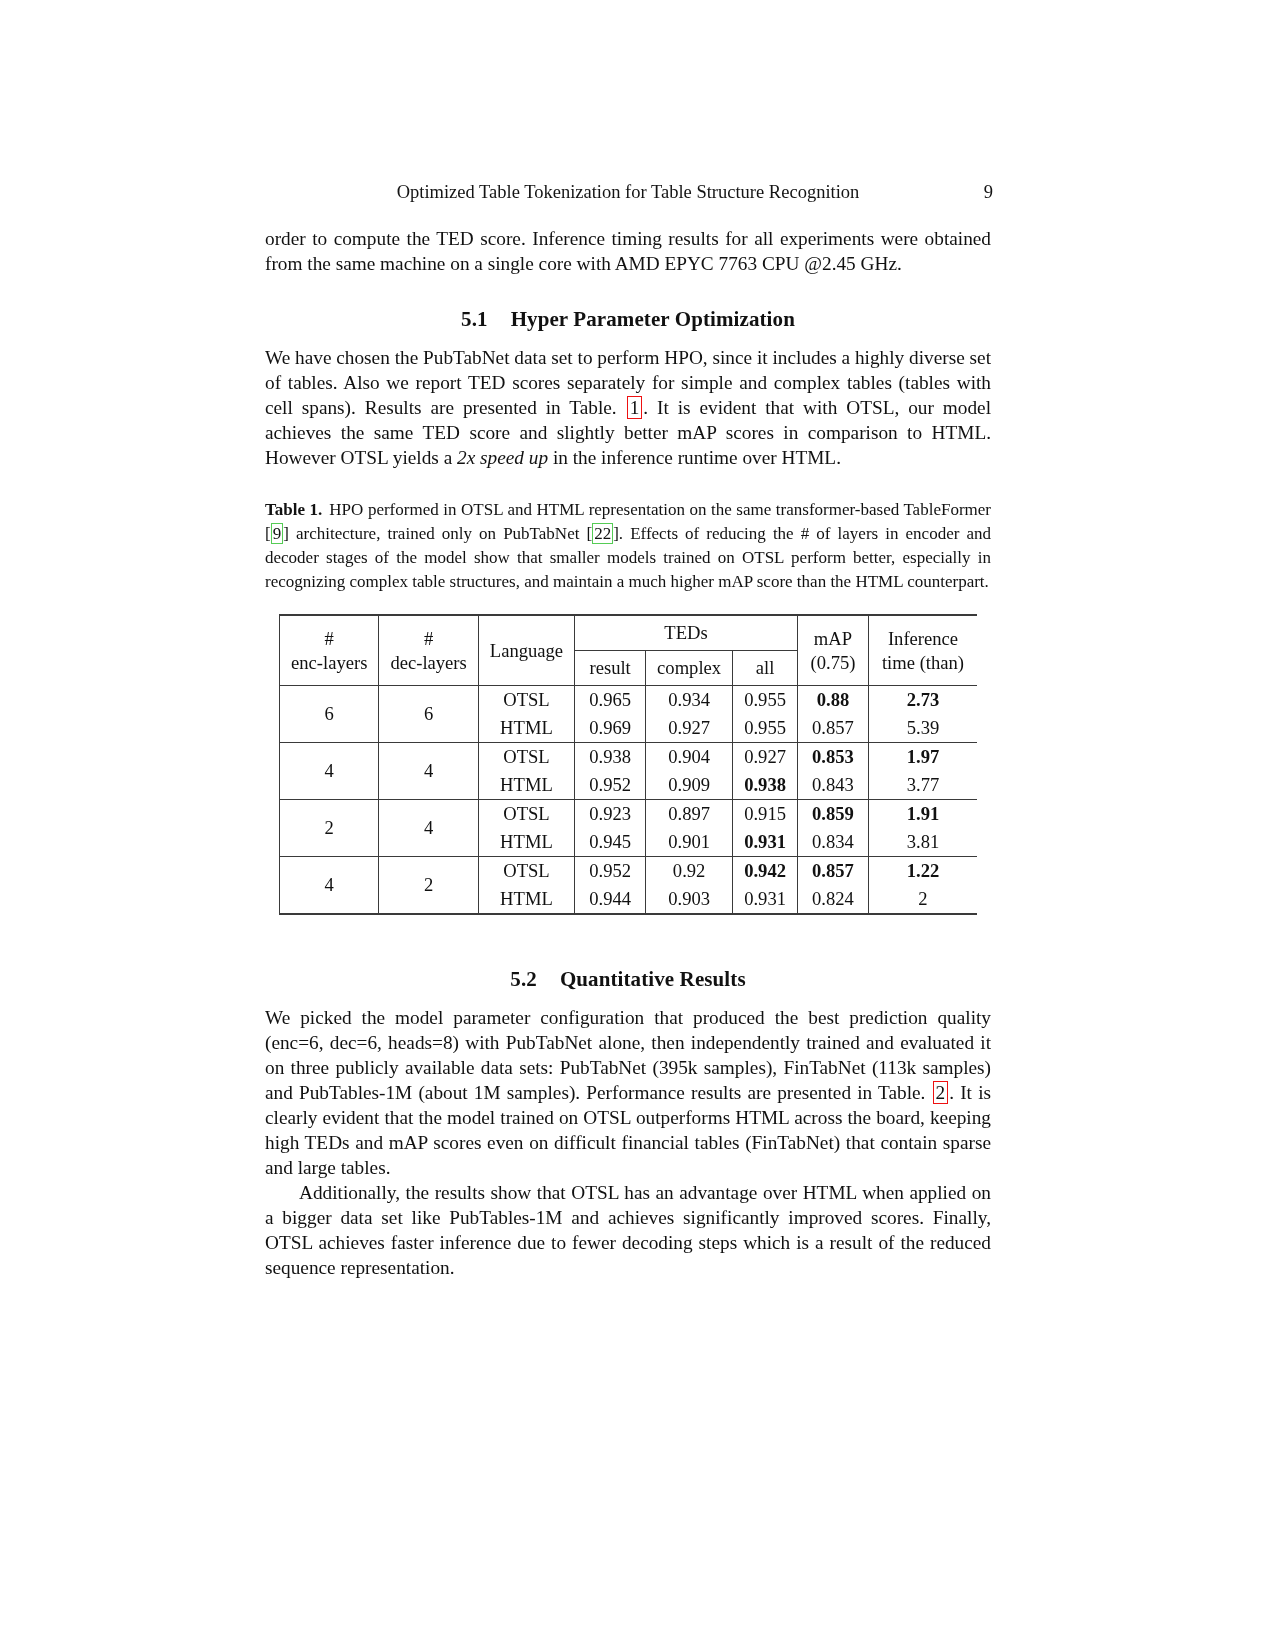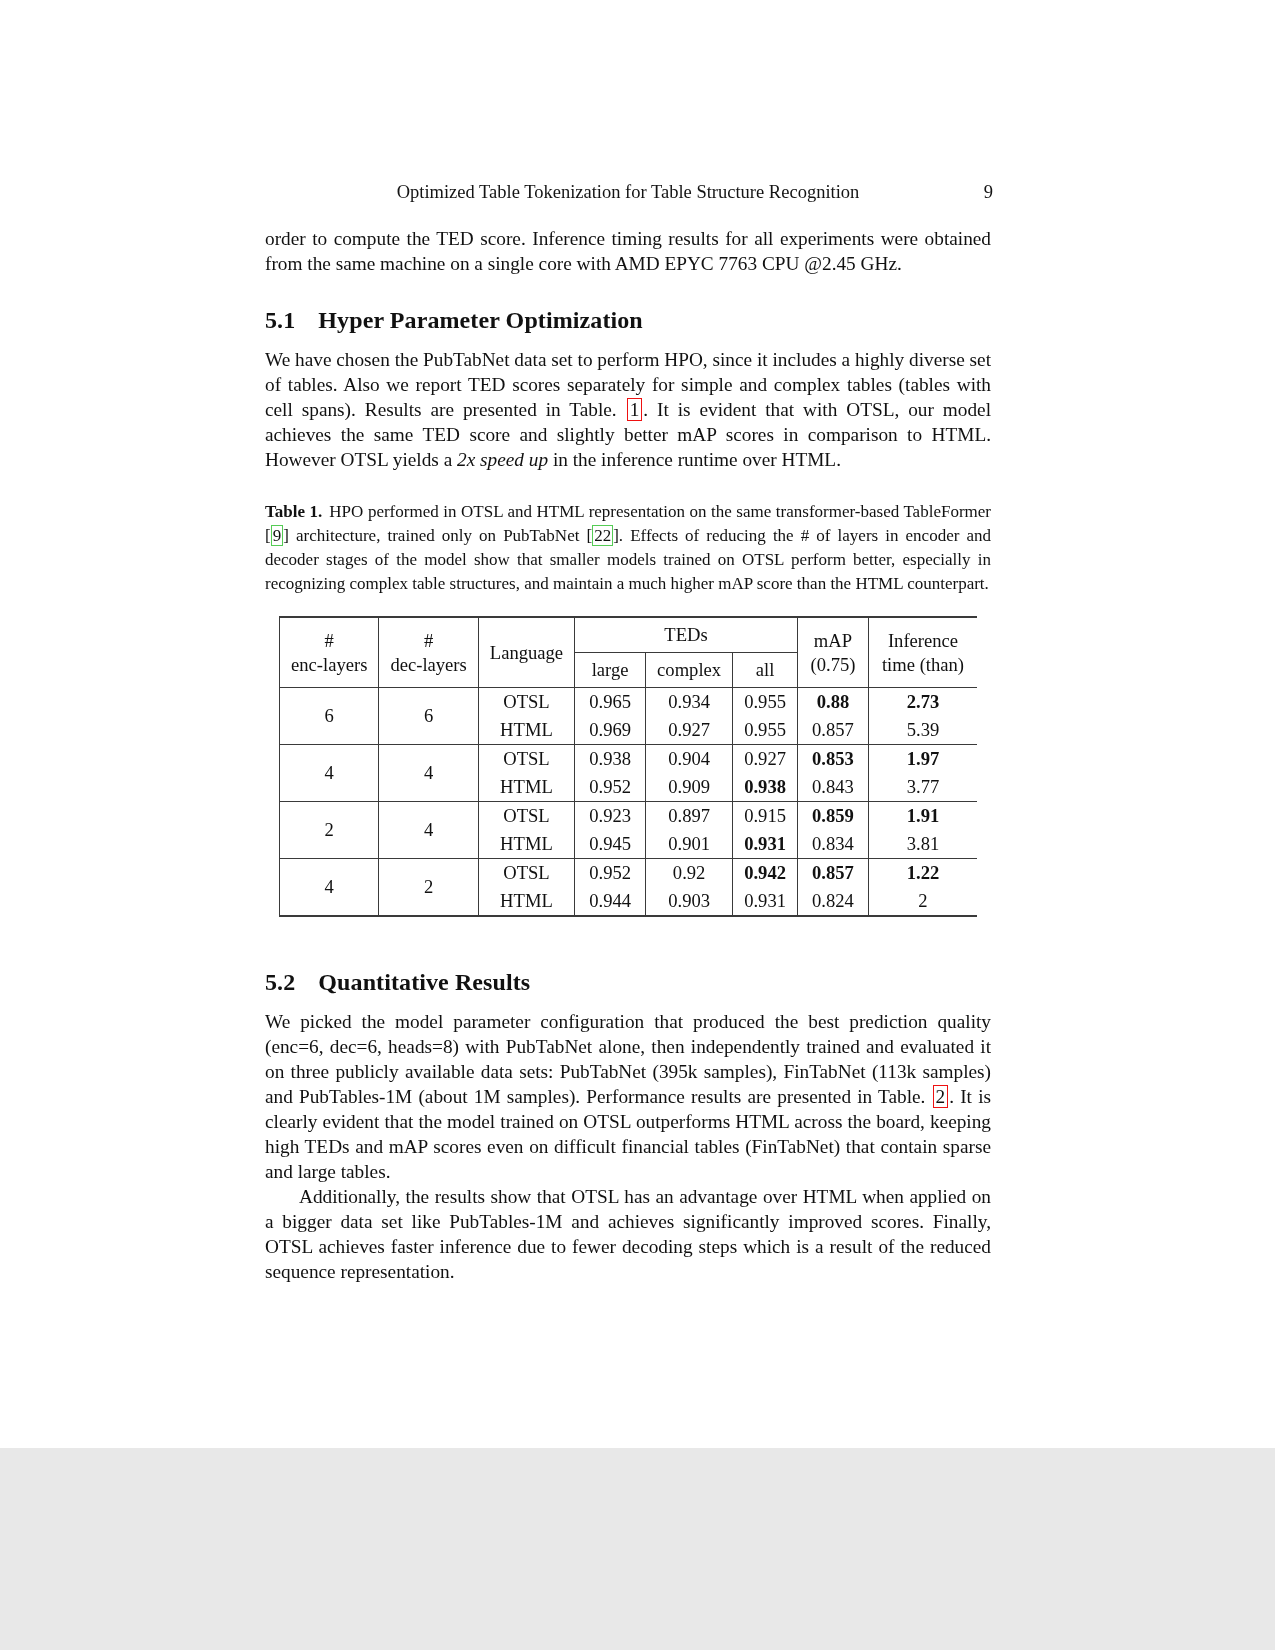--- a/index.html
+++ b/index.html
@@ -1,19 +1,19 @@
 <!DOCTYPE html>
 <html><head>
 <meta charset="utf-8">
 <style>
   html, body { margin: 0; padding: 0; background: #e8e8e8; }
   .page {
     position: relative;
     width: 1275px;
-    height: 1448px;
+    height: 1650px;
     background: #ffffff;
     font-family: "Liberation Serif", "DejaVu Serif", serif;
     color: #111;
     overflow: hidden;
   }
   .content {
     position: absolute;
     left: 265px;
     top: 181px;
     width: 726px;
@@ -35,24 +35,25 @@
   .par {
     font-size: 19.3px;
     line-height: 25px;
     text-align: justify;
     margin: 0;
   }
   .par.indent { text-indent: 34px; }
   .intro-par { margin-top: 23px; }
   
   .sec-heading {
-    font-size: 24px;
+    font-size: 21px;
     font-weight: bold;
     margin: 0;
     letter-spacing: 0.1px;
+    text-align: center;
   }
   .sec-heading .sec-num { margin-right: 23px; }
   .heading-51 { margin-top: 31px; margin-bottom: 13px; }
   .heading-52 { margin-top: 52px; margin-bottom: 13px; }
   .body-51 { margin-bottom: 16px; }
   
   .caption {
     margin-top: 28px;
     font-size: 17px;
     line-height: 24px;
@@ -139,21 +140,21 @@
             <th rowspan="2" class="two-line col-map">
               <div>mAP</div>
               <div>(0.75)</div>
             </th>
             <th rowspan="2" class="two-line col-time">
               <div>Inference</div>
               <div>time (than)</div>
             </th>
           </tr>
           <tr>
-            <th class="col-simple">large</th>
+            <th class="col-simple">result</th>
             <th class="col-complex">complex</th>
             <th class="col-all">all</th>
           </tr>
         </thead>
         <tbody>
             <tr class="group-start">
               <td rowspan="2" class="col-enc">6</td>
               <td rowspan="2" class="col-dec">6</td>
               <td class="col-lang">OTSL</td>
               <td class="col-simple">0.965</td>

